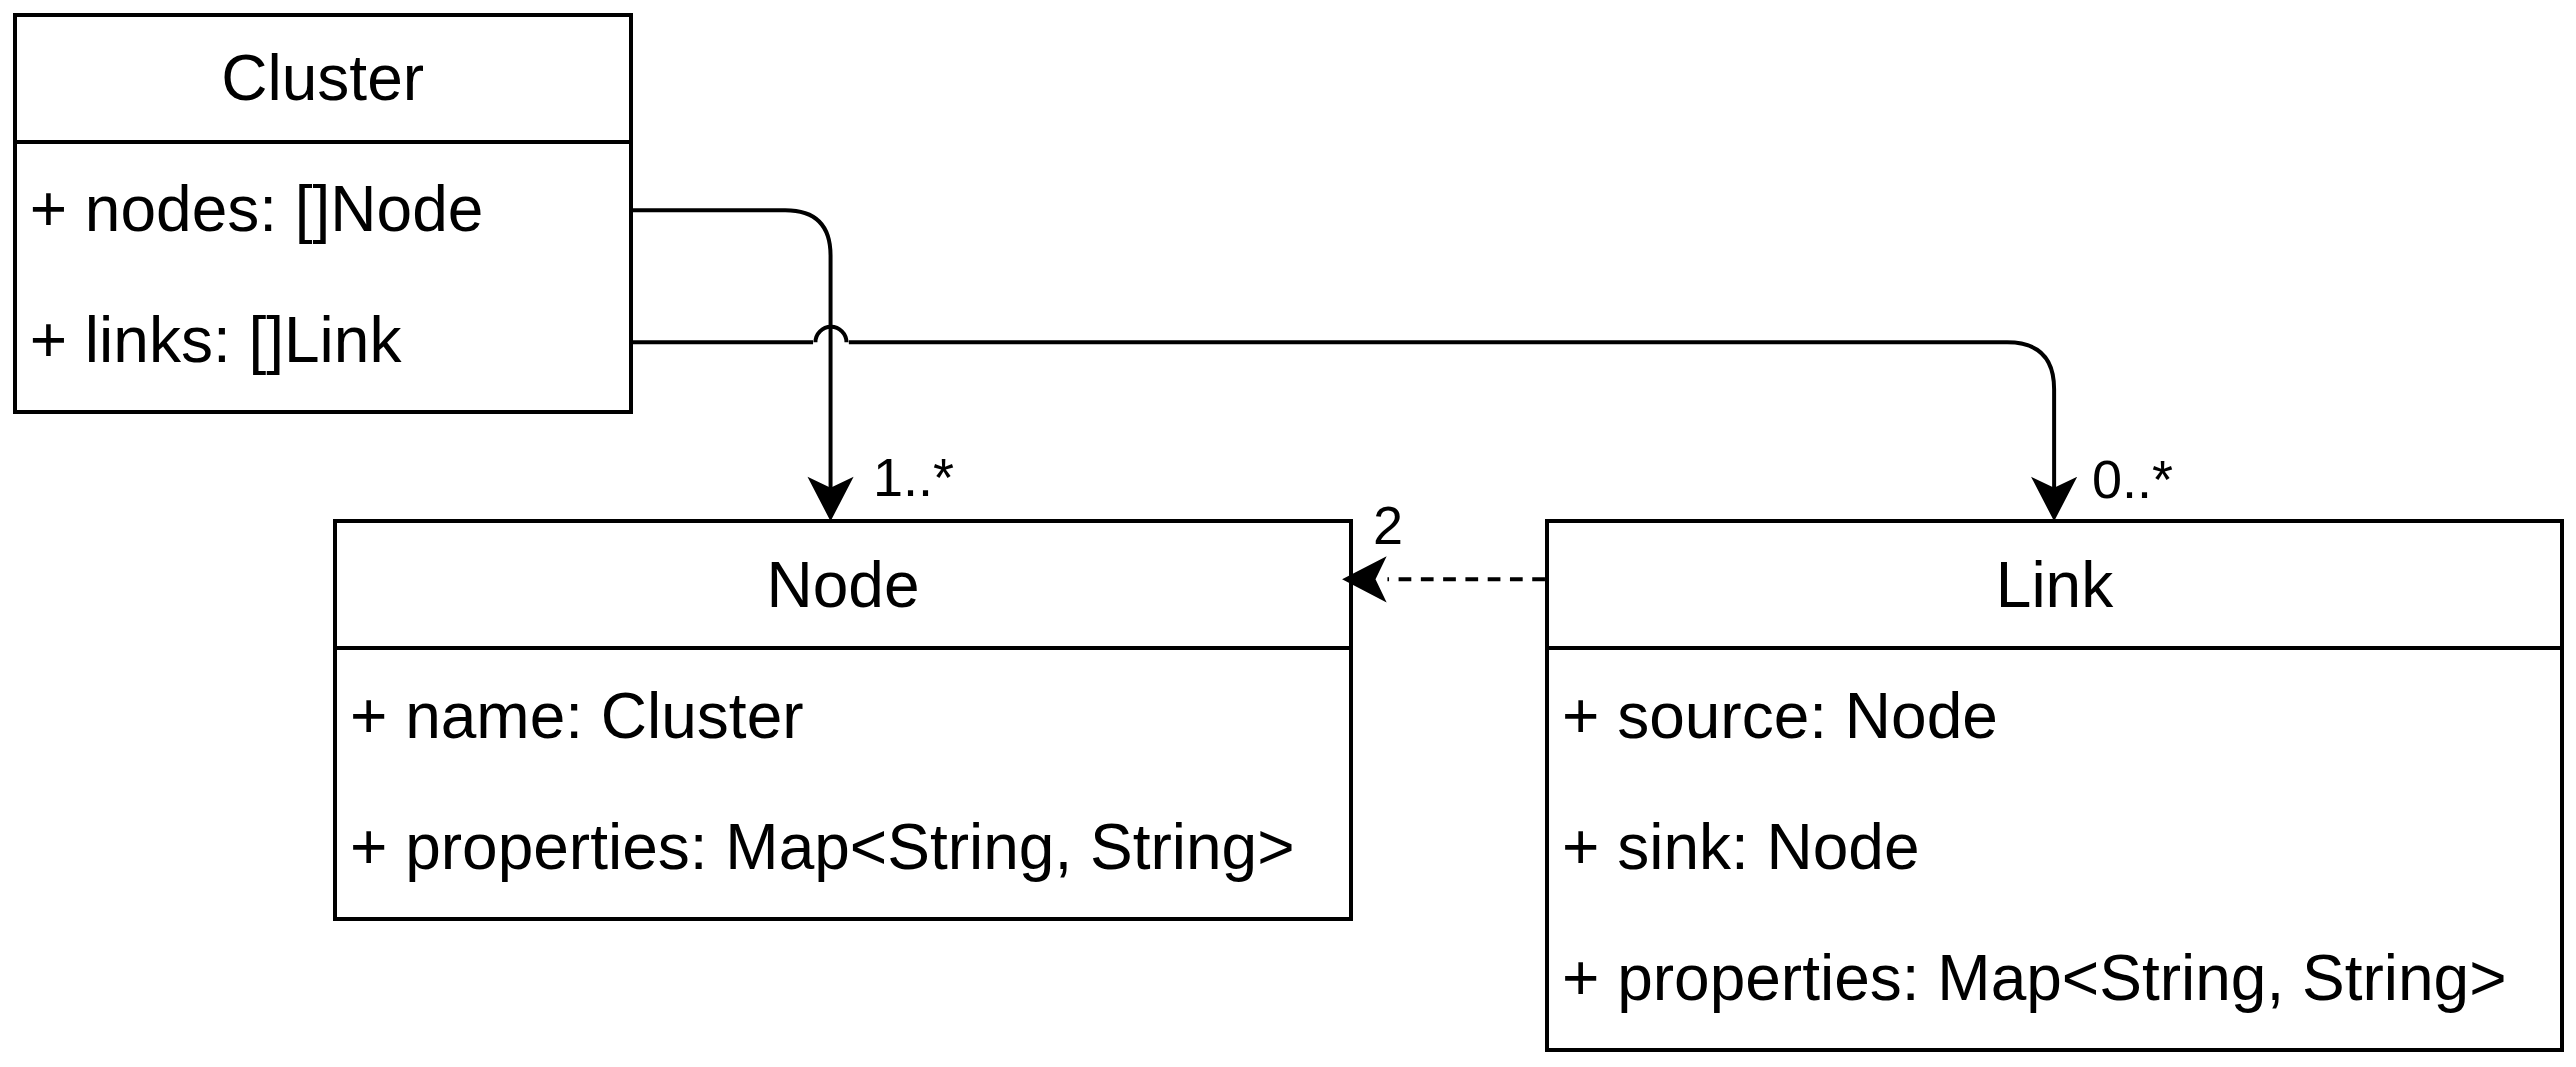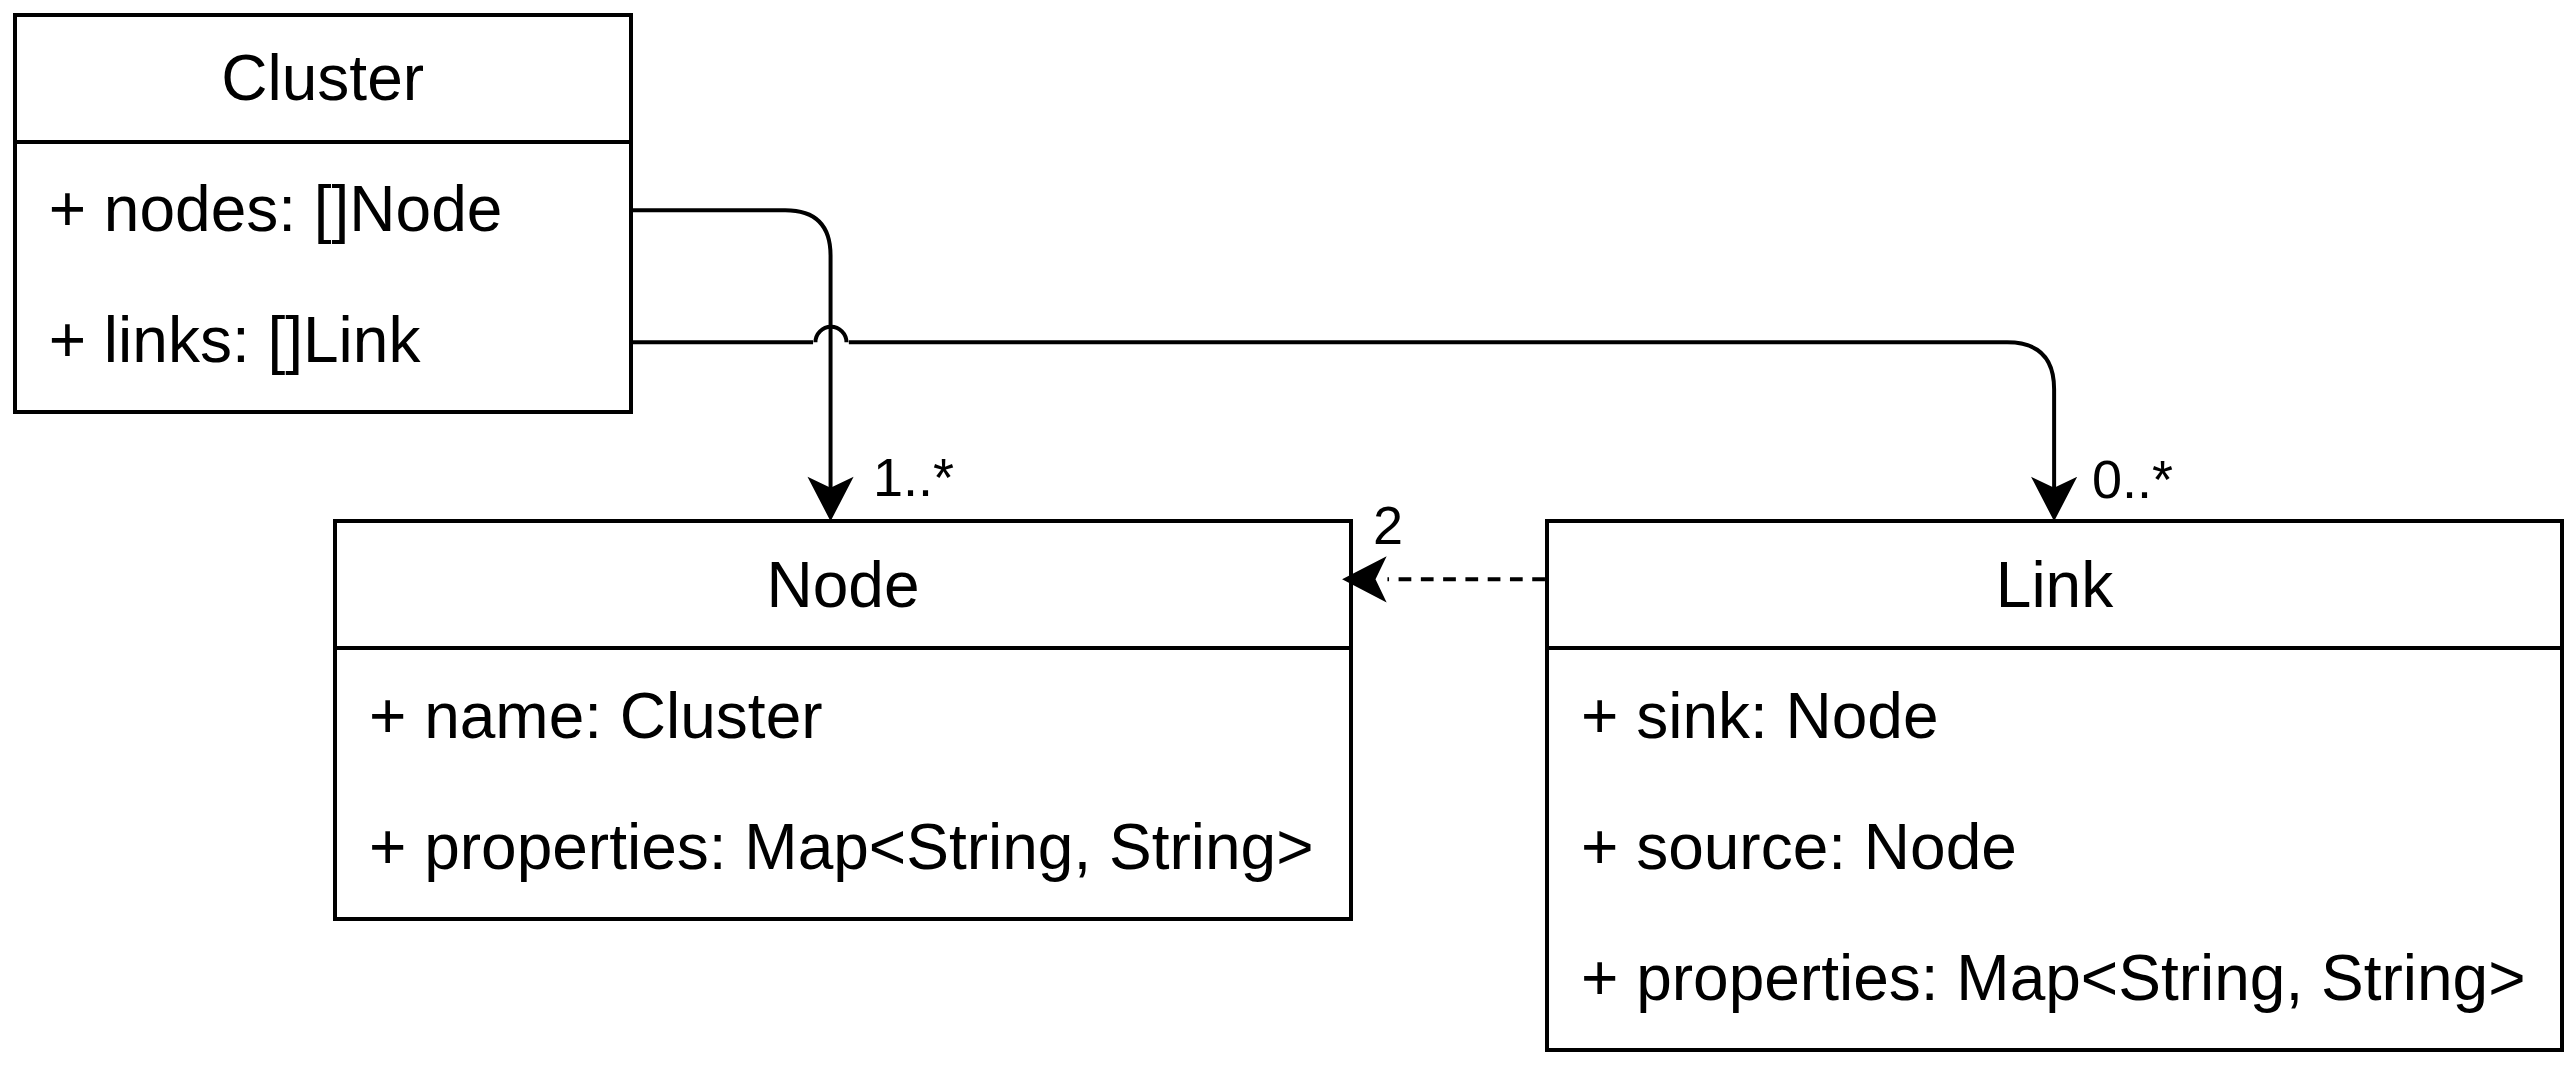--- a/index.html
+++ b/index.html
@@ -30,21 +30,21 @@
     align-items: center;
     justify-content: center;
     font-size: 64px;
     white-space: nowrap;
   }
   .uml-row {
     box-sizing: border-box;
     height: 131px;
     display: flex;
     align-items: center;
-    padding-left: 32px;
+    padding-left: 13px;
     font-size: 64px;
     white-space: nowrap;
   }
   
   .cluster-box { left: 12.7px;   top: 12.7px;  width: 620px;  height: 401px; }
   .node-box    { left: 333px;  top: 519px; width: 1020px; height: 402px; }
   .link-box    { left: 1545px; top: 519px; width: 1019px; height: 533px; }
 
   svg.edge-layer {
     position: absolute;
@@ -87,22 +87,22 @@
   </div>
 
   <div class="uml-class node-box">
     <div class="uml-title">Node</div>
     <div class="uml-row">+ name: Cluster</div>
     <div class="uml-row">+ properties: Map&lt;String, String&gt;</div>
   </div>
 
   <div class="uml-class link-box">
     <div class="uml-title">Link</div>
+    <div class="uml-row">+ source: Node</div>
     <div class="uml-row">+ sink: Node</div>
-    <div class="uml-row">+ source: Node</div>
     <div class="uml-row">+ properties: Map&lt;String, String&gt;</div>
   </div>
 
   <svg class="edge-layer" viewBox="0 0 3238 1342" xmlns="http://www.w3.org/2000/svg">
 
     <path class="edge-line" d="M 795 264 L 987 264 Q 1044 264 1044 321 L 1044 616"></path>
     <path class="arrow-head" d="M 1044 655 L 1015 599 L 1044 613 L 1073 599 Z"></path>
 
     <path class="edge-line" d="M 795 430 L 1022 430 M 1025 430 A 19.5 19.5 0 0 1 1064 430 M 1067 430 L 2523 430 Q 2582 430 2582 489 L 2582 616"></path>
     <path class="arrow-head" d="M 2582 655 L 2553 599 L 2582 613 L 2611 599 Z"></path>

